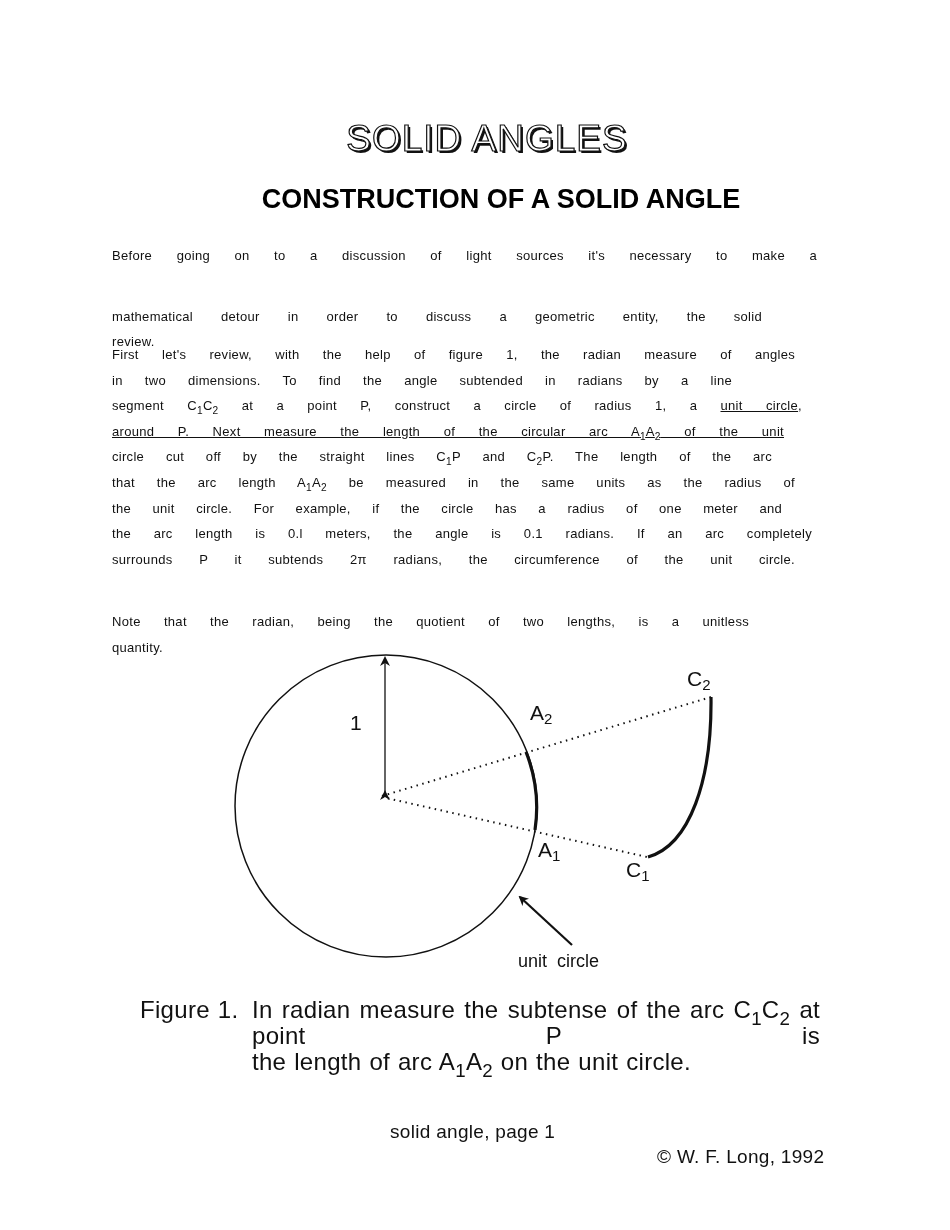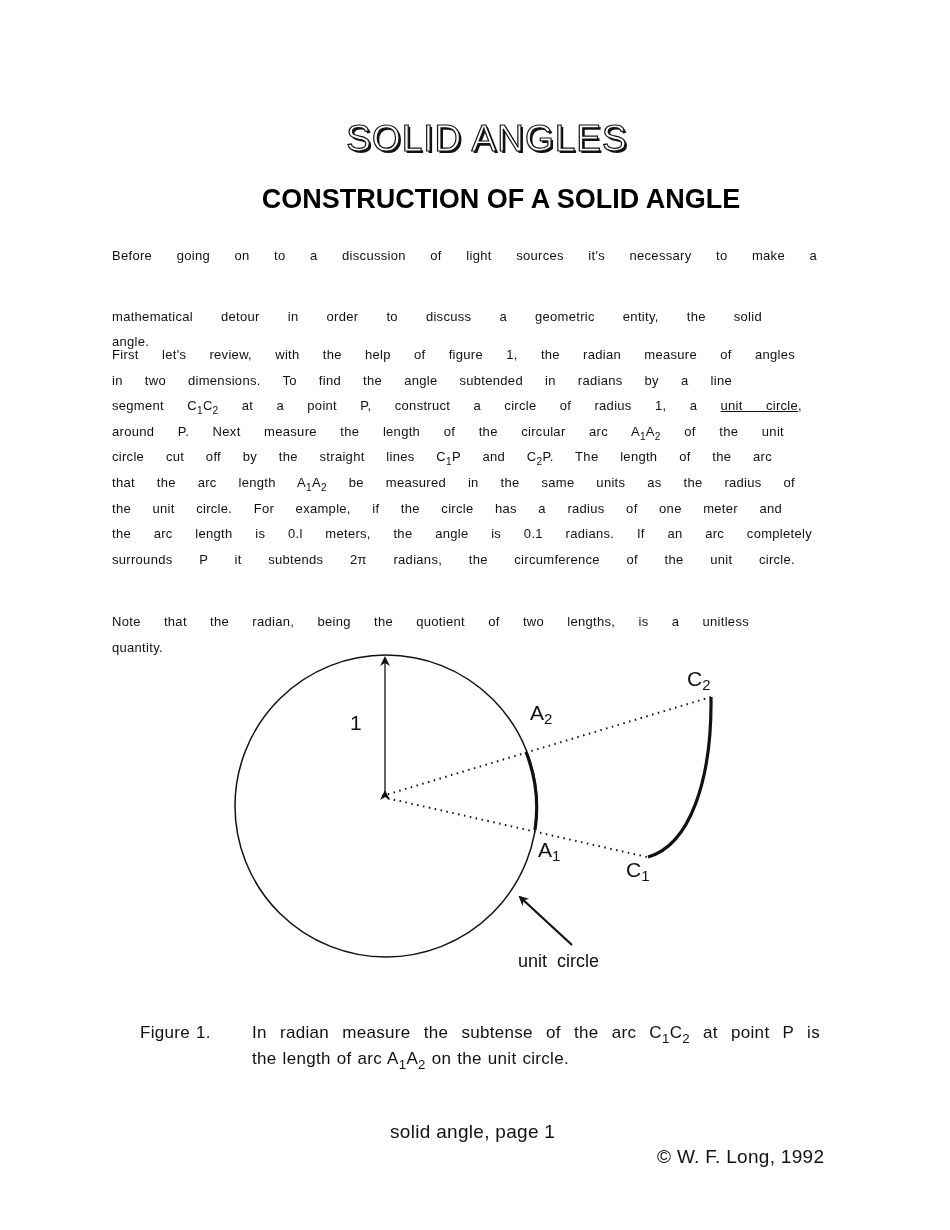--- a/index.html
+++ b/index.html
@@ -15,45 +15,45 @@
           letter-spacing:0.3px; word-spacing:1px; }
   .para .ln { display:block; white-space:nowrap; }
   .para .jl { display:block; text-align:justify; text-align-last:justify; white-space:normal; }
   sub { font-size:0.78em; vertical-align:-0.35em; line-height:0; }
   u { text-decoration:underline; }
   #p1 { top:243px; }
   #p2 { top:342px; }
   svg#fig { position:absolute; left:0; top:0; }
   .lbl { font-family:"Liberation Sans", sans-serif; font-size:21px; fill:#111; }
   .lblsub { font-size:15px; }
-  .caption { position:absolute; top:1020px; font-size:17px; line-height:26px; letter-spacing:0.3px; word-spacing:1px; }
+  .caption { position:absolute; top:997px; font-size:24px; line-height:26px; letter-spacing:0.3px; word-spacing:1px; }
   #cap-label { left:140px; }
   #cap-text { left:252px; width:568px; }
   #cap-text .jl { display:block; text-align:justify; text-align-last:justify; }
   .footer { position:absolute; font-size:19px; letter-spacing:0.3px; }
   #footer-page { left:390px; top:1121px; }
   #footer-copy { left:657px; top:1146px; }
 </style>
 </head>
 <body>
 
 <div class="title">SOLID ANGLES</div>
 <div class="subtitle">CONSTRUCTION OF A SOLID ANGLE</div>
 
 <div class="para" id="p1">
   <span class="jl">Before going on to a discussion of light sources it's necessary to make a</span>
   <span class="jl" style="text-align-last:justify;width:650px;margin-top:35px;">mathematical detour in order to discuss a geometric entity, the solid</span>
-  <span class="ln">angle.</span>
+  <span class="ln">review.</span>
 </div>
 
 <div class="para" id="p2">
   <span class="jl" style="width:683px;">First let's review, with the help of figure 1, the radian measure of angles</span>
   <span class="jl" style="width:620px;">in two dimensions.  To find the angle subtended in radians by a line</span>
   <span class="jl" style="width:690px;"><span>segment C</span><sub>1</sub><span>C</span><sub>2</sub><span> at a point P, construct a circle of radius 1, a </span><u>unit circle</u><span>,</span></span>
-  <span class="jl" style="width:672px;"><span>around P.  Next measure the length of the circular arc A</span><sub>1</sub><span>A</span><sub>2</sub><span> of the unit</span></span>
+  <span class="jl" style="width:672px;text-decoration:underline;"><span>around P.  Next measure the length of the circular arc A</span><sub>1</sub><span>A</span><sub>2</sub><span> of the unit</span></span>
   <span class="jl" style="width:660px;"><span>circle cut off by the straight lines C</span><sub>1</sub><span>P and C</span><sub>2</sub><span>P.  The length of the arc</span></span>
   <span class="jl" style="width:683px;"><span>that the arc length A</span><sub>1</sub><span>A</span><sub>2</sub><span> be measured in the same units as the radius of</span></span>
   <span class="jl" style="width:670px;">the unit circle.  For example, if the circle has a radius of one meter and</span>
   <span class="jl" style="width:700px;">the arc length is 0.l meters, the angle is 0.1 radians.  If an arc completely</span>
   <span class="jl" style="width:683px;">surrounds P it subtends 2π radians, the circumference of the unit circle.</span>
   <span class="jl" style="width:637px;margin-top:37px;">Note that the radian, being the quotient of two lengths, is a unitless</span>
   <span class="ln">quantity.</span>
 </div>
 
 <svg id="fig" width="950" height="1230">

